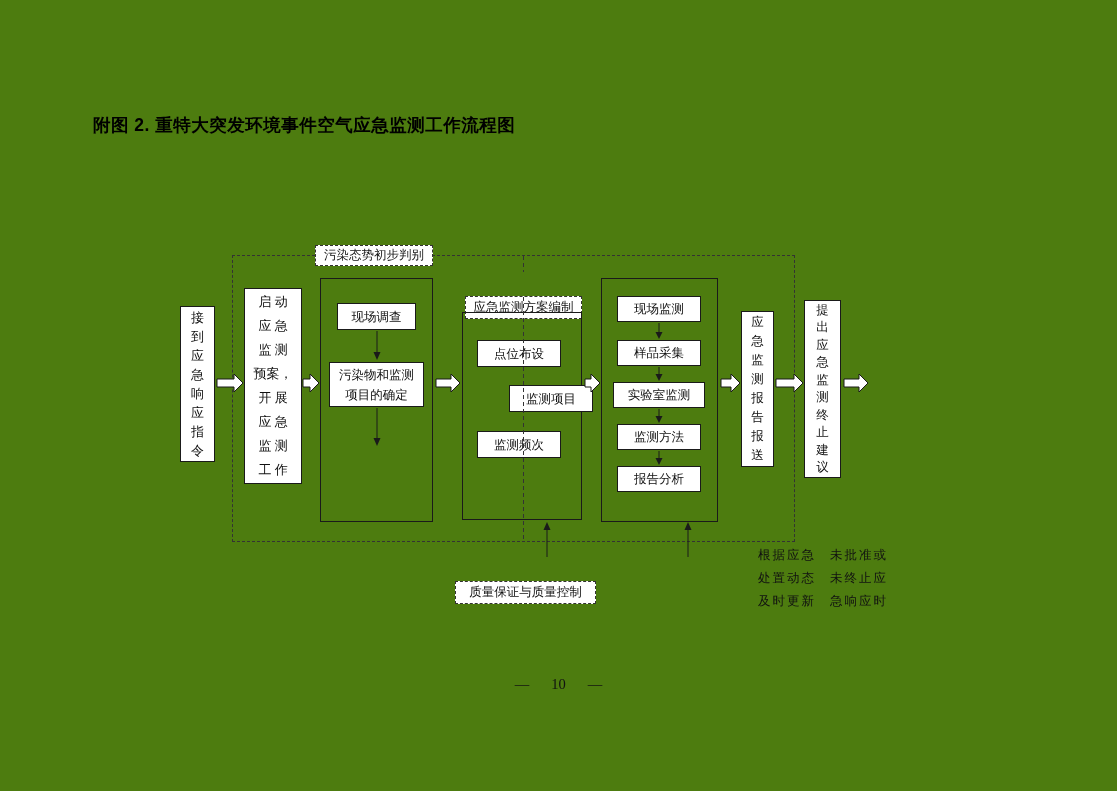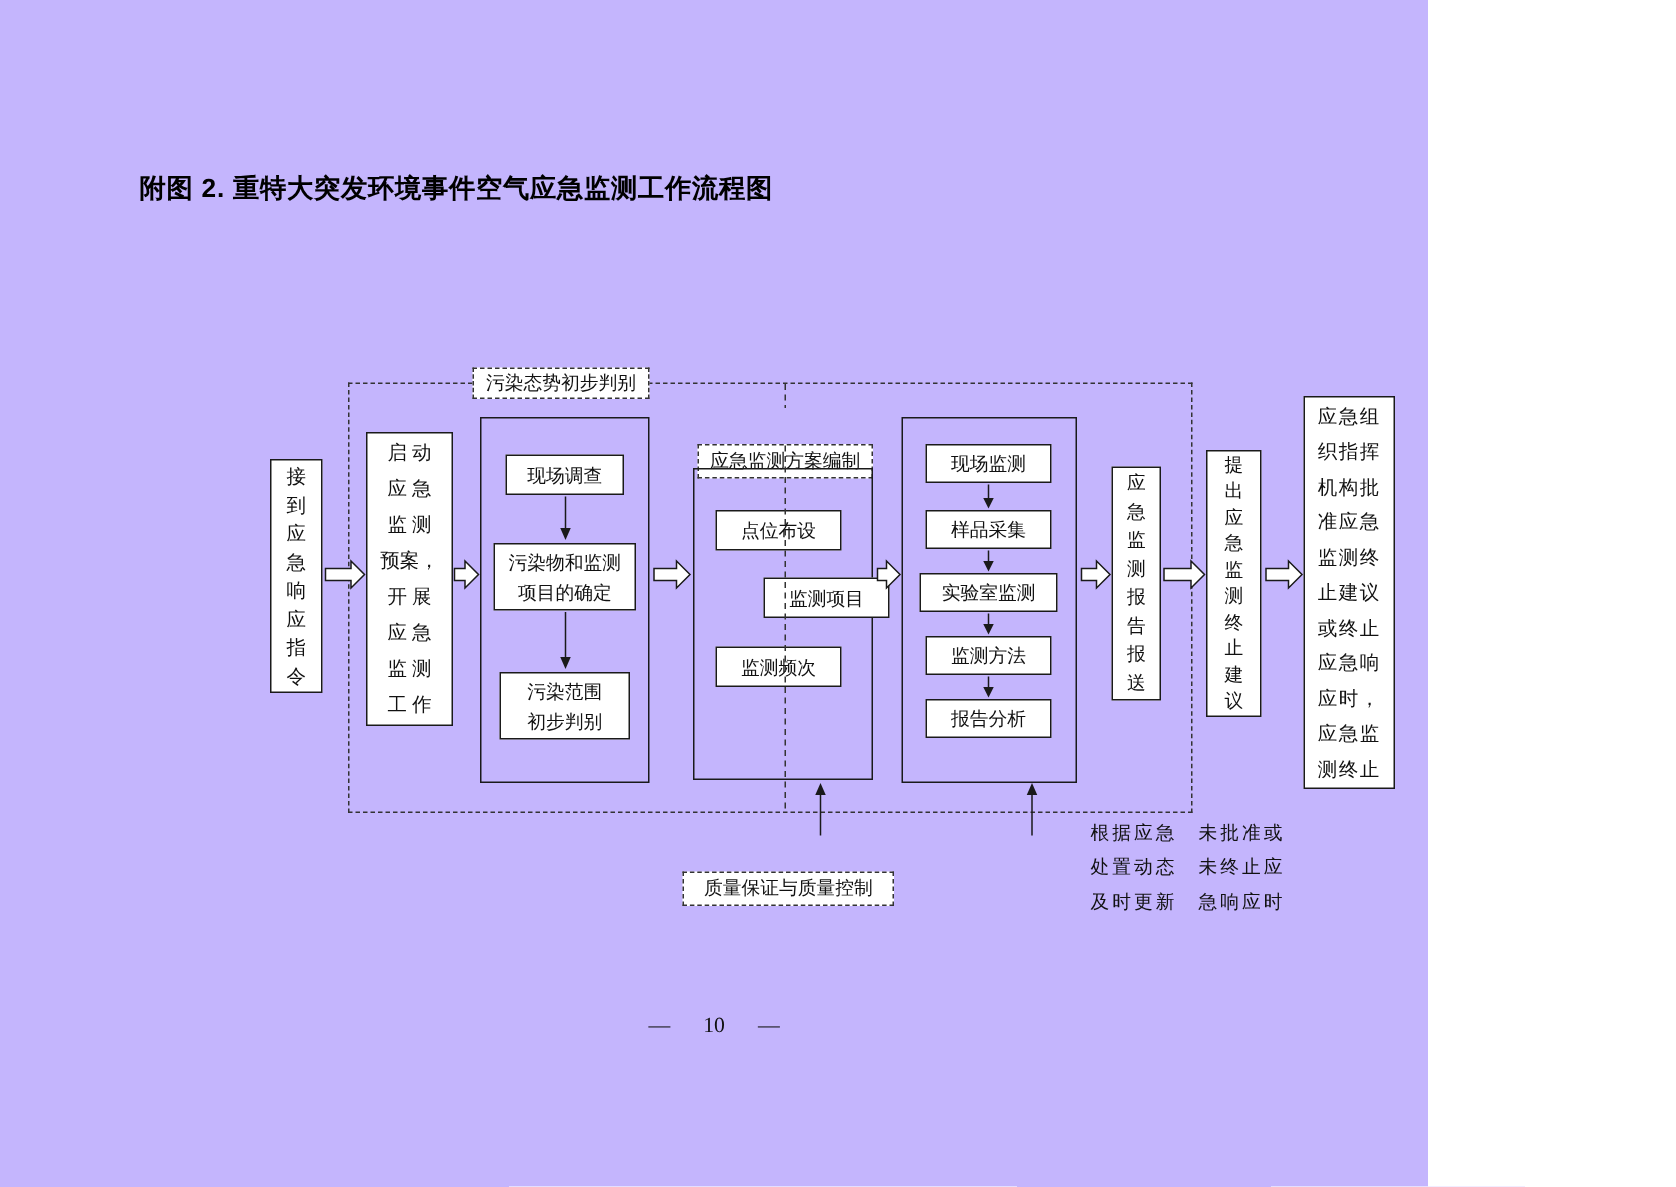--- a/index.html
+++ b/index.html
@@ -1,28 +1,28 @@
 <!DOCTYPE html>
 <html><head>
 <meta charset="utf-8">
 <style>
   html,body{margin:0;padding:0;background:#fff;}
-  #canvas{position:relative;width:952px;height:791px;background:#c4b5fd;overflow:hidden;
+  #canvas{position:relative;width:1117px;height:791px;background:#4d7c0f;overflow:hidden;
           font-family:"Liberation Serif","DejaVu Serif",serif;color:#111;}
   .title{position:absolute;left:93px;top:113px;font-family:"Liberation Sans","DejaVu Sans",sans-serif;
          font-weight:bold;font-size:17.5px;letter-spacing:0.5px;color:#000;}
   .box{position:absolute;border:1px solid #1a1a1a;background:#fff;display:flex;align-items:center;
        justify-content:center;text-align:center;font-size:12.5px;line-height:20px;white-space:pre-line;
        box-sizing:border-box;}
   .group{position:absolute;border:1px solid #1a1a1a;background:transparent;box-sizing:border-box;}
   .dashedbox{position:absolute;border:1px dashed #333;box-sizing:border-box;background:transparent;}
   .labelbox{position:absolute;border:1px dashed #333;background:#fff;display:flex;align-items:center;
             justify-content:center;font-size:12.5px;box-sizing:border-box;white-space:pre-line;margin-top:23px;}
   .note{position:absolute;font-size:12.5px;line-height:23px;letter-spacing:2px;white-space:pre-line;
-        text-align:left;}
+        text-align:left;margin-left:31px;}
   .footer{position:absolute;left:0;top:676px;width:100%;display:flex;justify-content:center;
           align-items:center;gap:22px;font-size:14.5px;color:#111;}
   svg.overlay{position:absolute;left:0;top:0;pointer-events:none;}
   svg .ln{stroke:#1a1a1a;stroke-width:1;fill:none;}
   svg .dash{stroke:#333;stroke-width:1;stroke-dasharray:4 3;fill:none;}
   svg .hollow{fill:#ffffff;stroke:#1a1a1a;stroke-width:1;}
   svg .head{fill:#1a1a1a;stroke:none;}
 </style>
 </head>
 <body>
@@ -52,22 +52,20 @@
 预案，
 开 展
 应 急
 监 测
 工 作</div>
 
   <div class="group" style="left:320px;top:278px;width:113px;height:244px;"></div>
   <div class="box" style="left:337px;top:303px;width:79px;height:27px;">现场调查</div>
   <div class="box" style="left:329px;top:362px;width:95px;height:45px;">污染物和监测
 项目的确定</div>
-  <div class="box" style="left:333px;top:448px;width:87px;height:45px;">污染范围
-初步判别</div>
 
   <div class="group" style="left:462px;top:312px;width:120px;height:208px;"></div>
   <div class="box" style="left:477px;top:340px;width:84px;height:27px;">点位布设</div>
   <div class="box" style="left:477px;top:385px;width:84px;height:27px;margin-left:32px;">监测项目</div>
   <div class="box" style="left:477px;top:431px;width:84px;height:27px;text-align:right;">监测频次</div>
 
   <div class="group" style="left:601px;top:278px;width:117px;height:244px;"></div>
   <div class="box" style="left:617px;top:296px;width:84px;height:26px;">现场监测</div>
   <div class="box" style="left:617px;top:340px;width:84px;height:26px;">样品采集</div>
   <div class="box" style="left:613px;top:382px;width:92px;height:26px;">实验室监测</div>
@@ -85,31 +83,20 @@
   <div class="box vert" style="left:804px;top:300px;width:37px;height:178px;line-height:17.5px;">提
 出
 应
 急
 监
 测
 终
 止
 建
 议</div>
-  <div class="box" style="left:869px;top:264px;width:61px;height:262px;line-height:23.5px;font-size:13px;letter-spacing:1px;">应急组
-织指挥
-机构批
-准应急
-监测终
-止建议
-或终止
-应急响
-应时，
-应急监
-测终止</div>
 
   <div class="note" style="left:727px;top:544px;width:70px;">根据应急
 处置动态
 及时更新</div>
   <div class="note" style="left:799px;top:544px;width:72px;">未批准或
 未终止应
 急响应时</div>
 
   <svg class="overlay" width="1117" height="791" viewBox="0 0 1117 791">
     <g>

